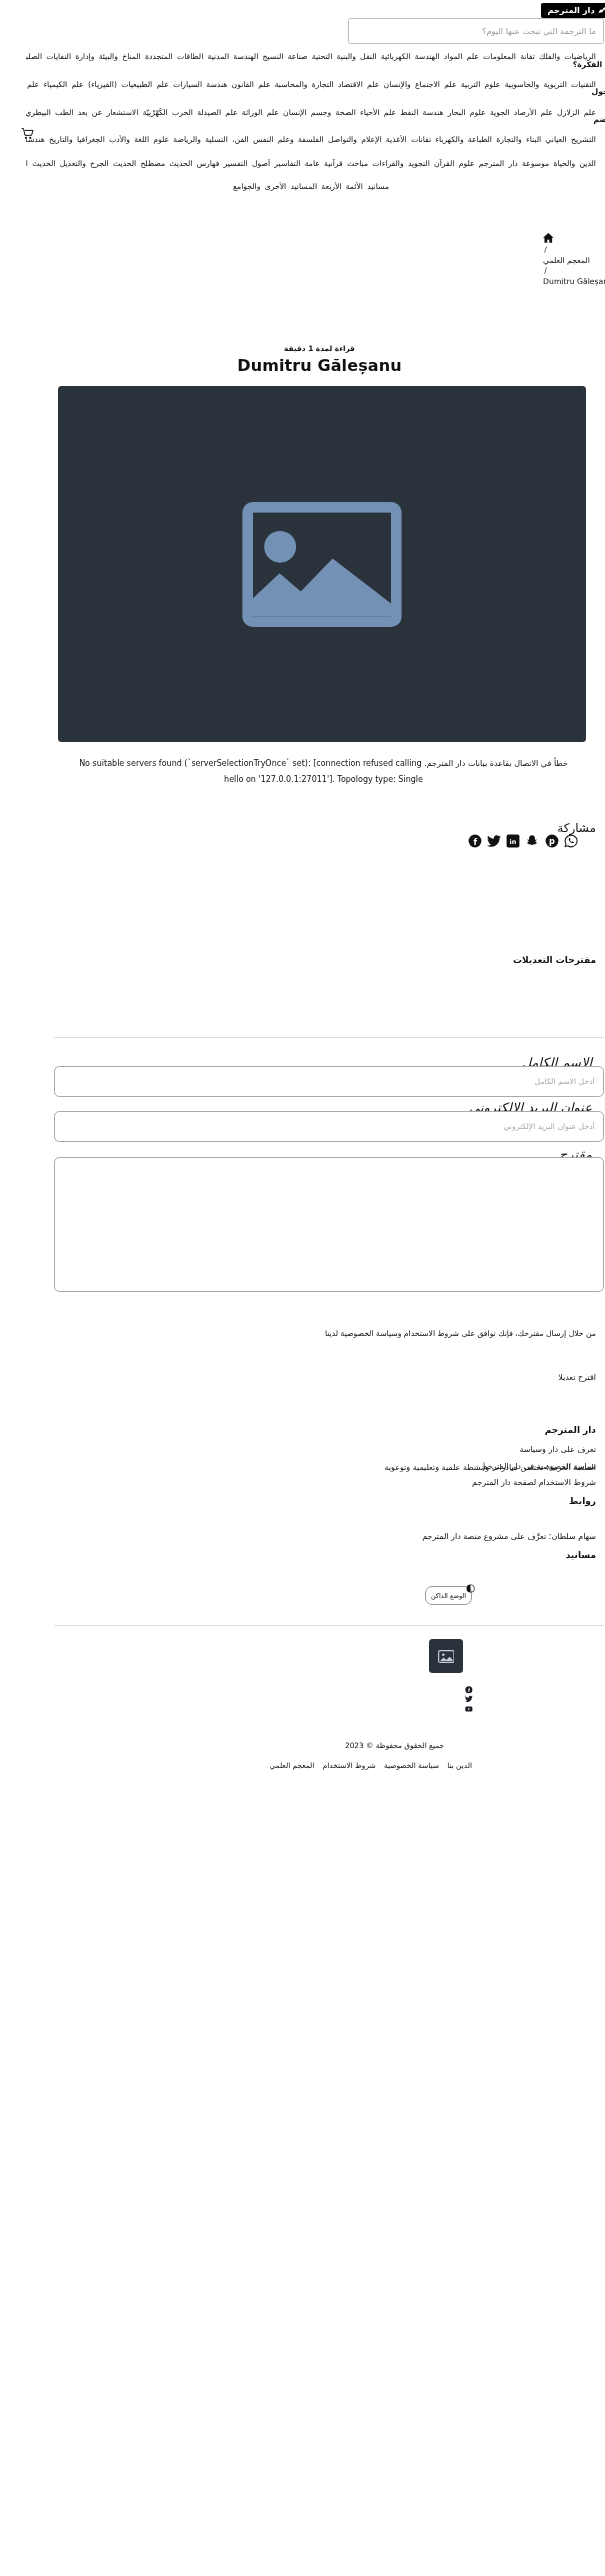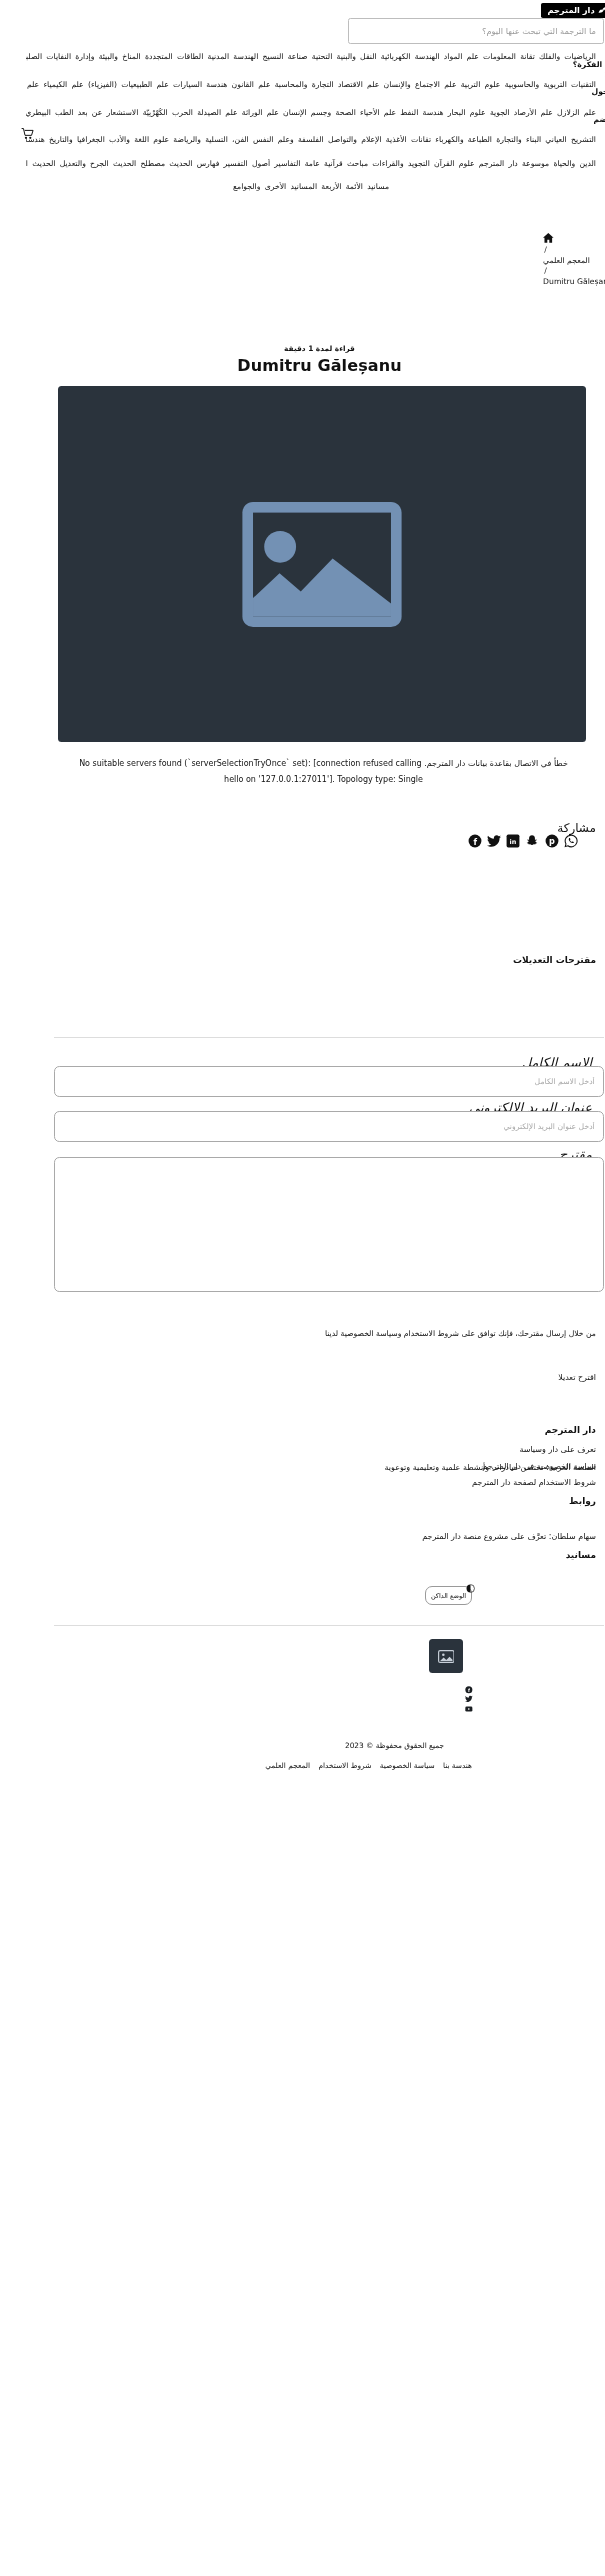--- a/index.html
+++ b/index.html
@@ -247,20 +247,20 @@
   <span class="abs f-social" style="top:1704px">
     <svg width="7.7" height="7.7" viewBox="0 0 24 24">
         <rect x="1" y="5" width="22" height="15" rx="4" fill="#1b1f23"></rect>
         <path d="M10 9.5l6 3-6 3z" fill="#fff"></path>
       </svg>
   </span>
 
   <div class="abs copyright">جميع الحقوق محفوظة © 2023</div>
 
   <div class="abs bottom-links">
-    <span>هندسة بنا</span>
+    <span>الدين بنا</span>
     <span>سياسة الخصوصية</span>
     <span>شروط الاستخدام</span>
     <span>المعجم العلمي</span>
   </div>
 
 </div>
 
 
 </body></html>

